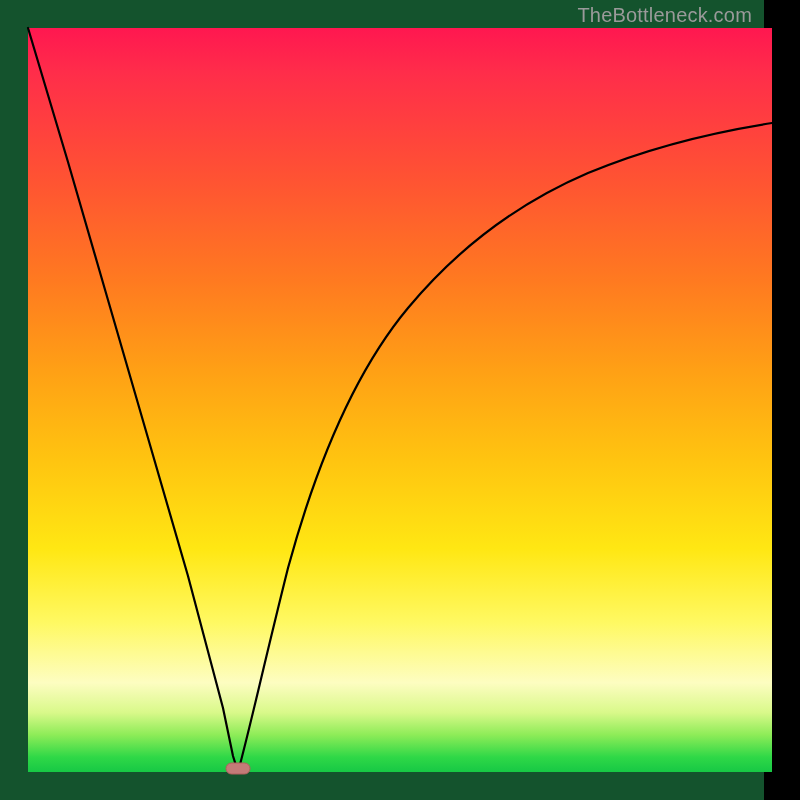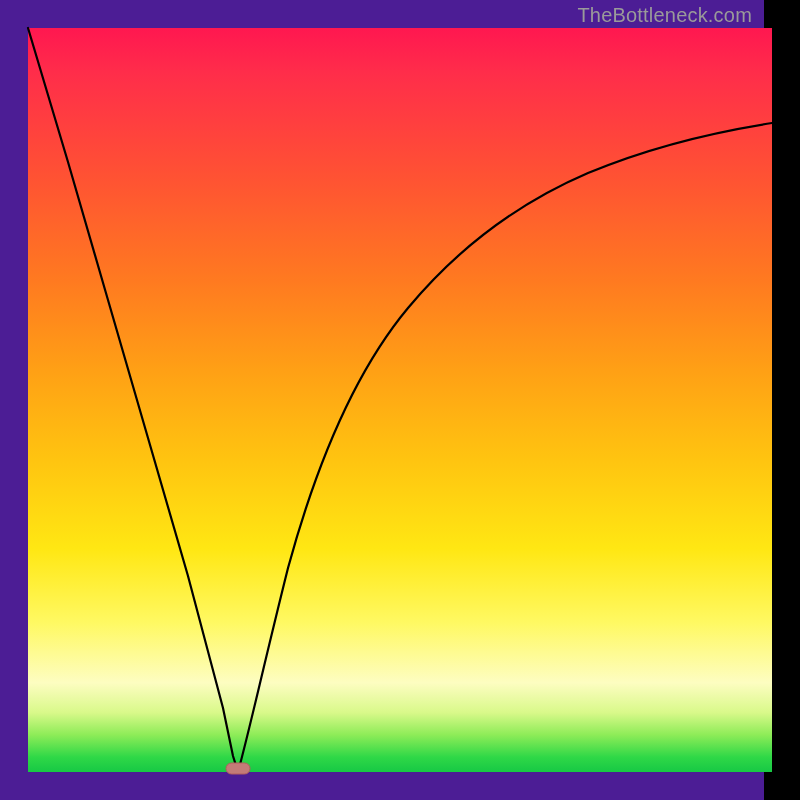--- a/index.html
+++ b/index.html
@@ -10,21 +10,21 @@
     background: #000;
     overflow: hidden;
     font-family: Arial, Helvetica, sans-serif;
   }
   .frame {
     position: absolute;
     left: 0;
     top: 0;
     width: 764px;
     height: 800px;
-    background: #4c1d95;
+    background: #14532d;
   }
   .plot-area {
     position: absolute;
     left: 28px;
     top: 28px;
     width: 744px;
     height: 744px;
     
     background: linear-gradient(
       to bottom,

